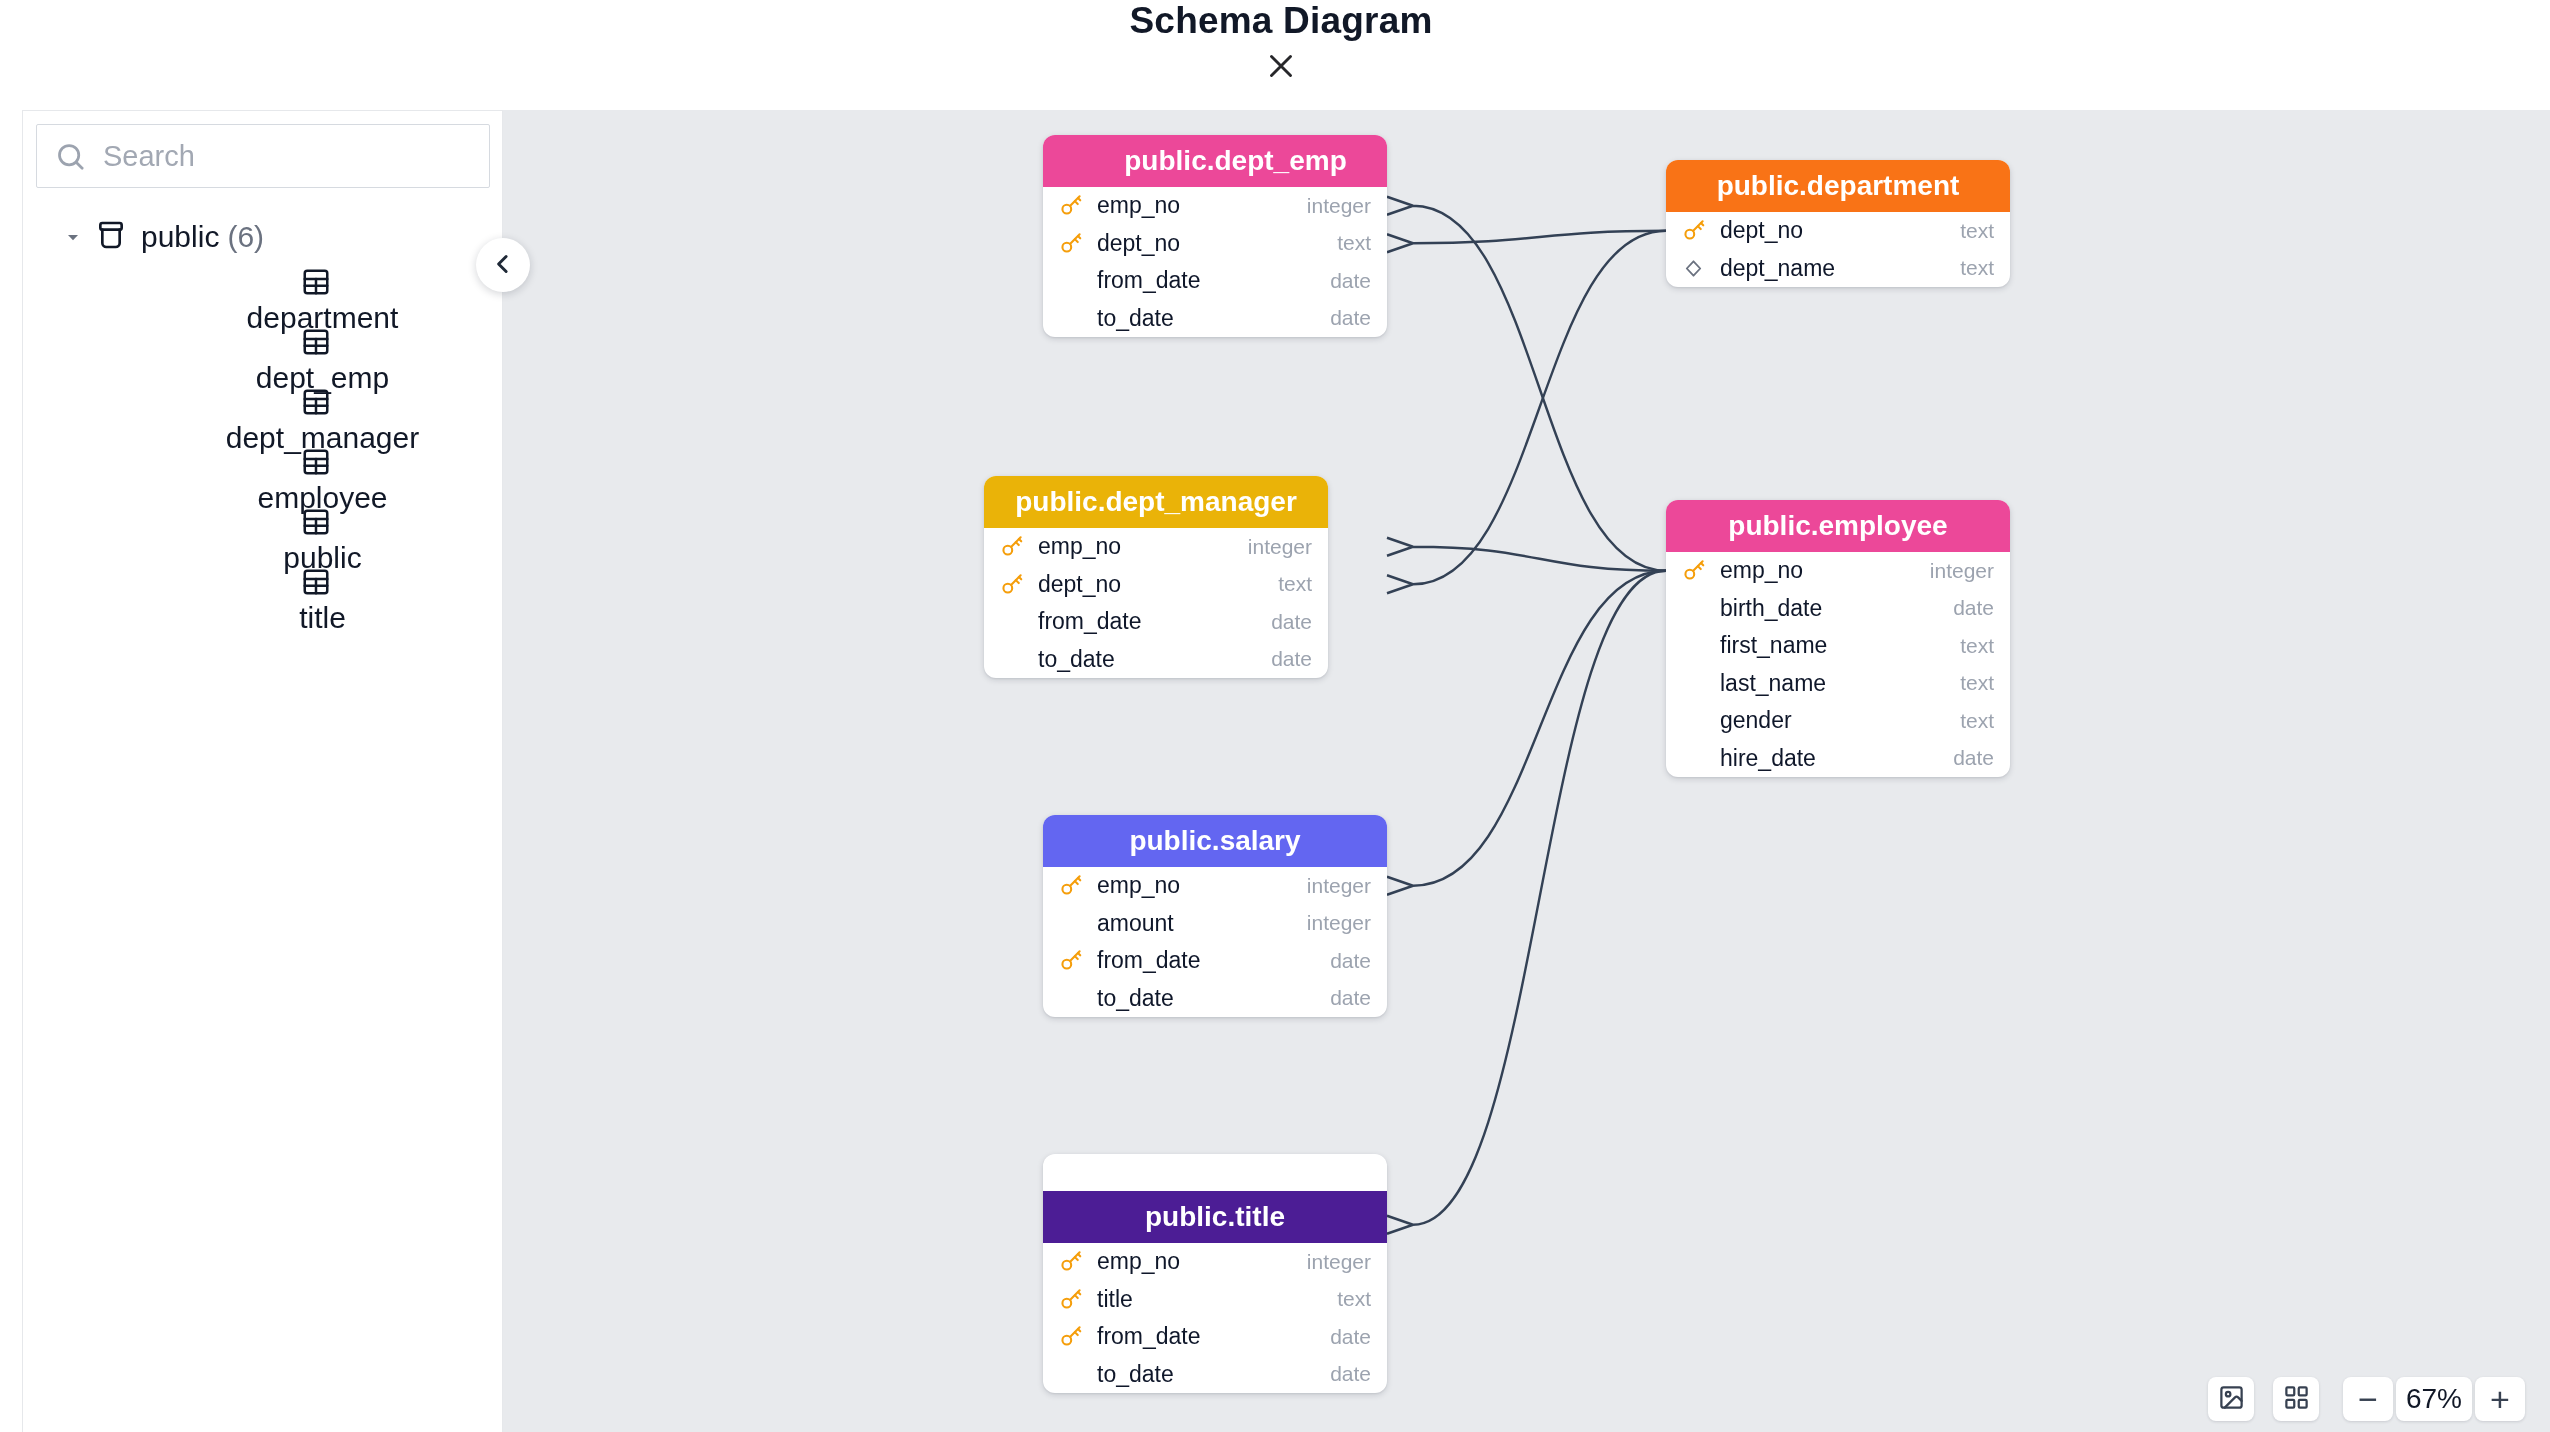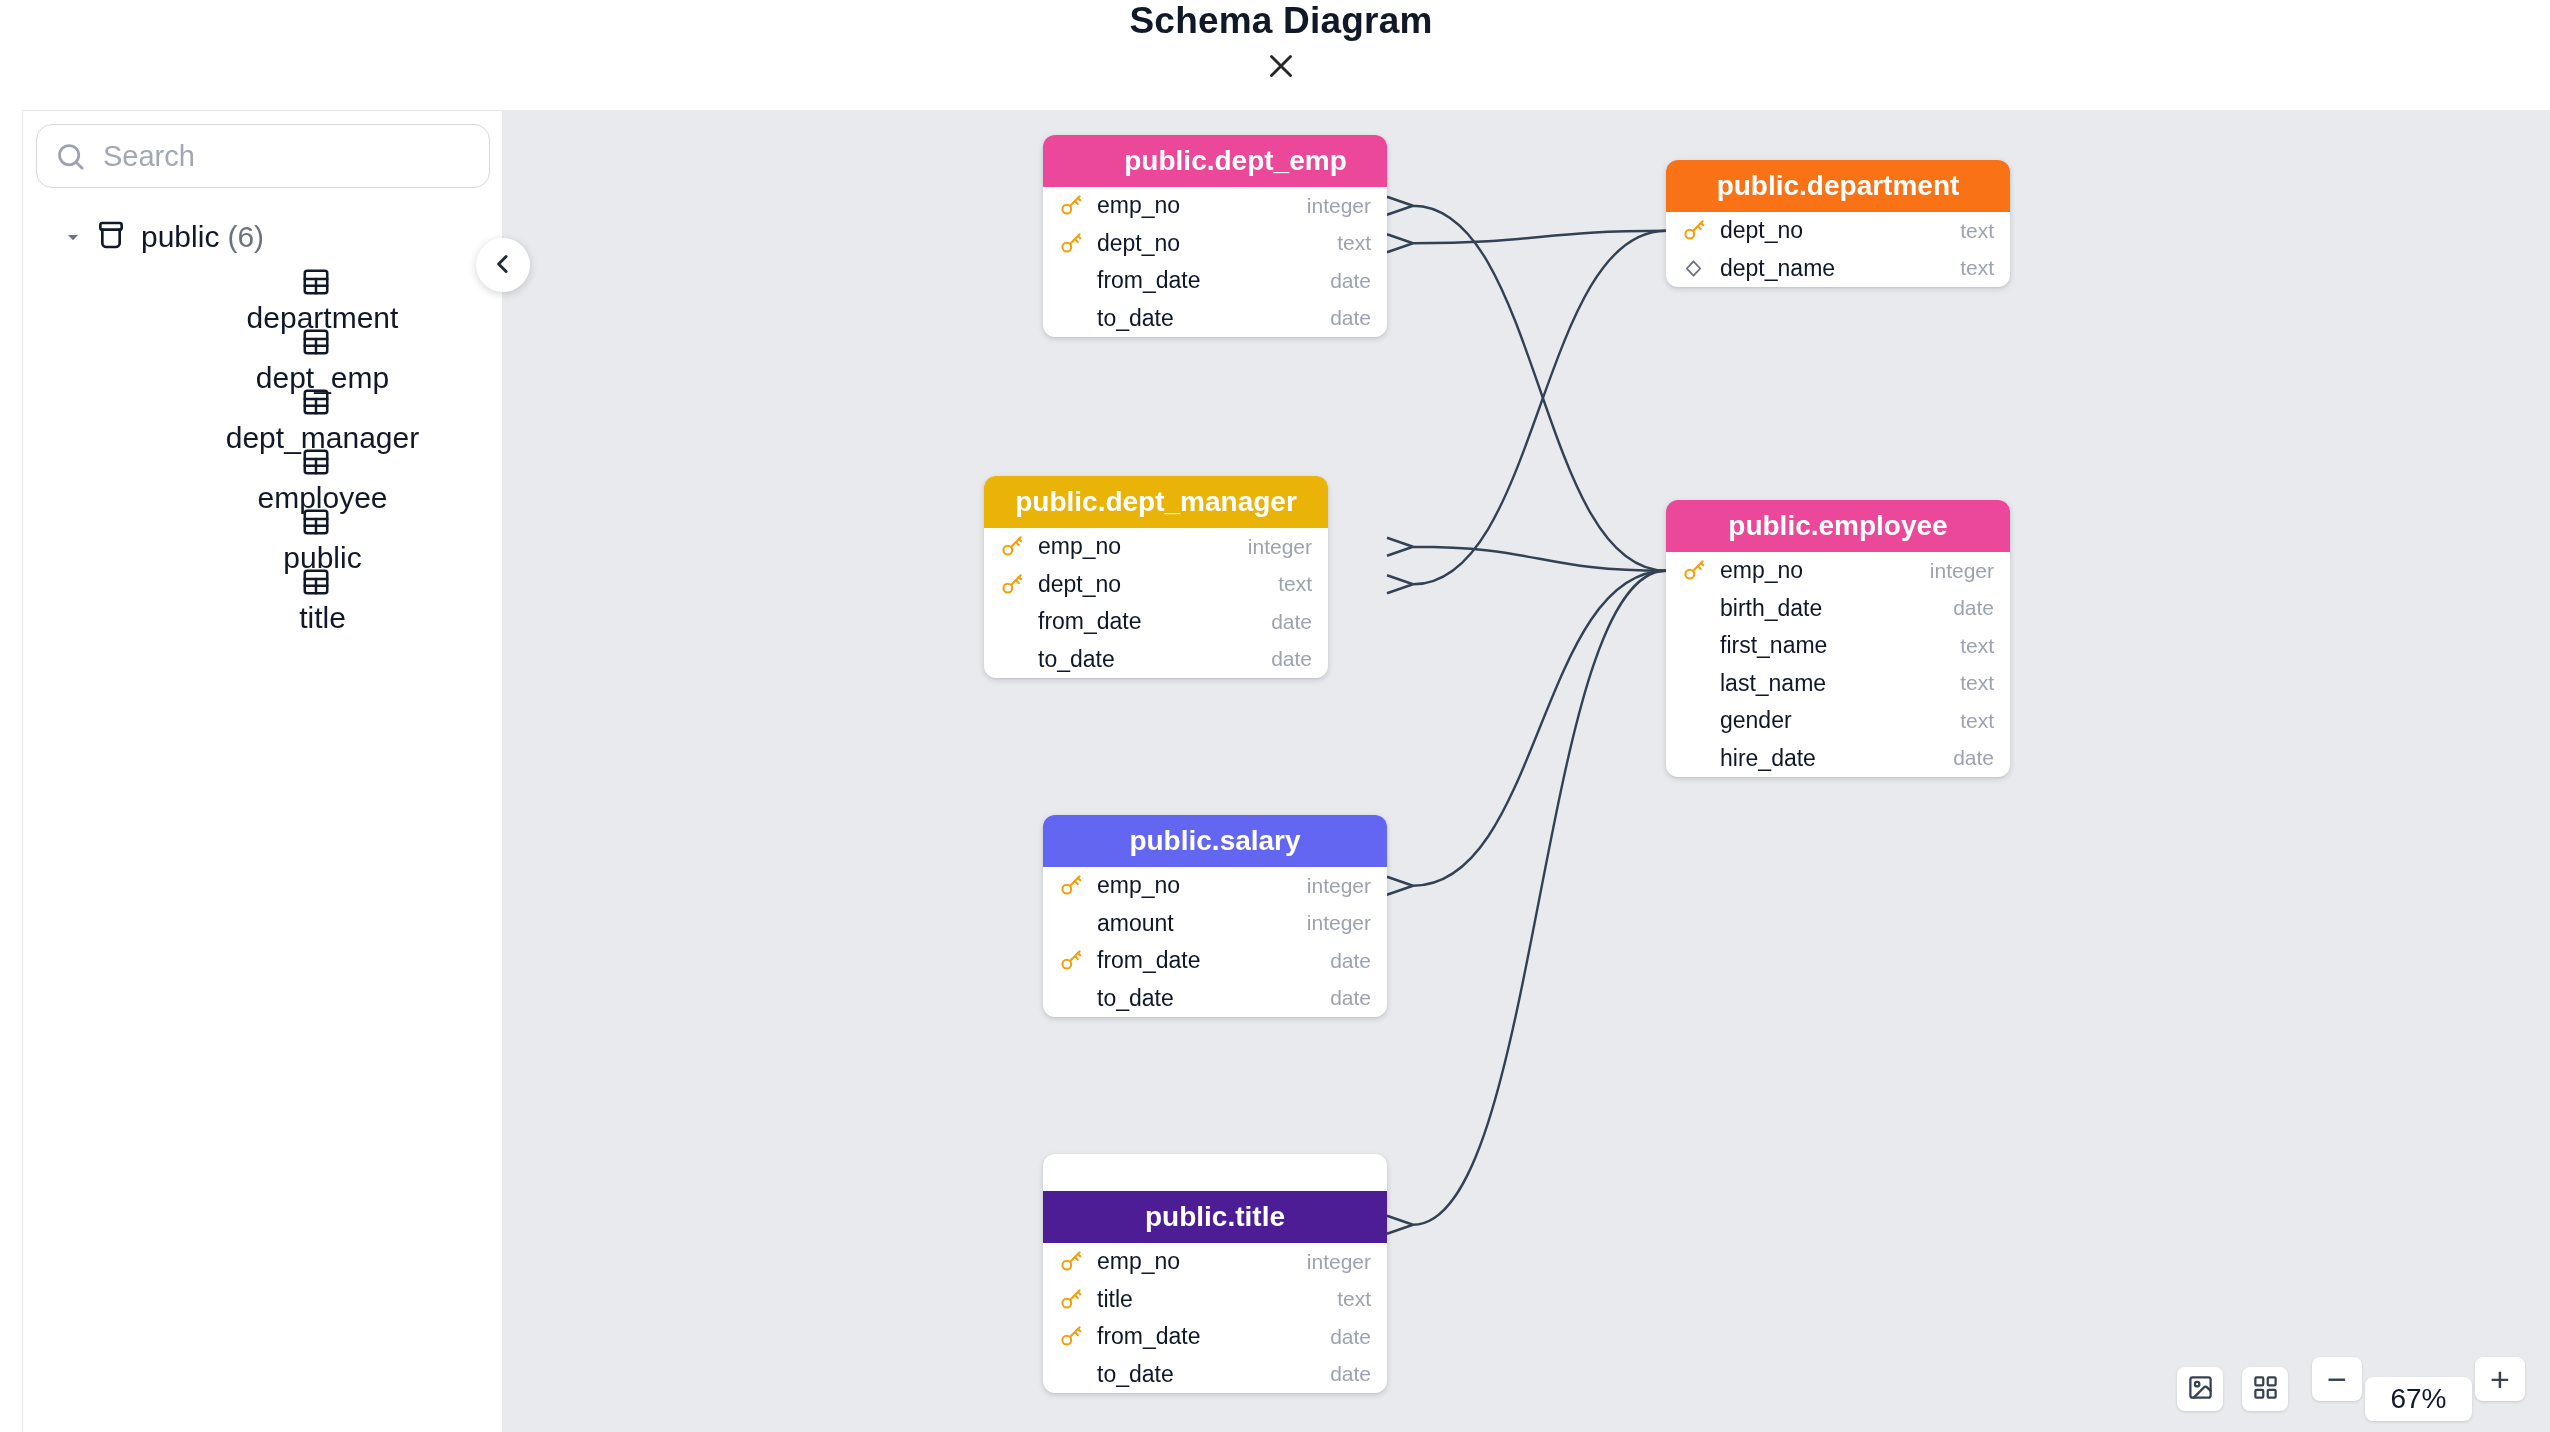--- a/index.html
+++ b/index.html
@@ -27,21 +27,21 @@
     color:#fff; font-size:28px; font-weight:700; }
   .field-row { height:37.5px; display:flex; align-items:center; padding:0 16px; }
   .field-icon { width:30px; height:26px; display:flex; align-items:center; flex:0 0 30px; }
   .field-name { font-size:23px; color:#0f172a; margin-left:8px; }
   .field-type { margin-left:auto; font-size:21px; color:#9CA3AF; }
 
   
   .sidebar { position:absolute; left:22px; top:110px; width:481px; height:1330px;
     background:#fff; border:1px solid #E6E8EB; z-index:3; }
   .search-wrap { position:relative; margin:13px 12px 0 13px; }
-  .search-input { width:100%; height:64px; border:1px solid #D6DAE0; border-radius:16px;
+  .search-input { width:100%; height:64px; border:1px solid #D6DAE0; border-radius:2px;
     padding:0 18px 0 66px; font-size:29px; color:#111827; outline:none; background:#fff;
     font-family:"Liberation Sans", sans-serif; }
   .search-input::placeholder { color:#A2A8B3; }
   .search-icon { position:absolute; left:18px; top:16px; }
   .tree { margin-top:19px; }
   .tree-row { height:60px; display:flex; align-items:center; cursor:pointer; }
   .tree-row.schema { padding-left:40px; }
   .tree-row.item { padding-left:106px;flex-direction:column; }
   .tree-label { font-size:30px; color:#111827; margin-left:14px; }
   .tree-count { font-size:30px; color:#6B7280; margin-left:8px; }
@@ -55,21 +55,21 @@
   .toolbar { position:absolute; right:25px; bottom:11px; display:flex; align-items:center; z-index:5; }
   .tb-btn { width:46px; height:44px; background:#fff; border:none; border-radius:8px;
     display:flex; align-items:center; justify-content:center; cursor:pointer;
     box-shadow:0 1px 3px rgba(16,24,40,.14); }
   .tb-gap-sm { width:19px; } .tb-gap-md { width:24px; }
   .zoom-group { display:flex; gap:3px; }
   .zoom-cell { height:44px; background:#fff; border:none; border-radius:8px;
     display:flex; align-items:center; justify-content:center; cursor:pointer;
     box-shadow:0 1px 3px rgba(16,24,40,.14); }
   .zoom-minus,.zoom-plus { width:50px; }
-  .zoom-level { width:107px; font-size:28px; color:#111827; cursor:default;margin-top:20px; }
+  .zoom-level { width:76px; font-size:28px; color:#111827; cursor:default; }
   .glyph { font-size:34px; color:#374151; line-height:1; font-weight:400; }
 </style>
 </head>
 <body>
 
 <div class="page">
 
   <div class="canvas-bg"></div>
 
   <svg id="edges" width="2550" height="1432" viewBox="0 0 2550 1432">

